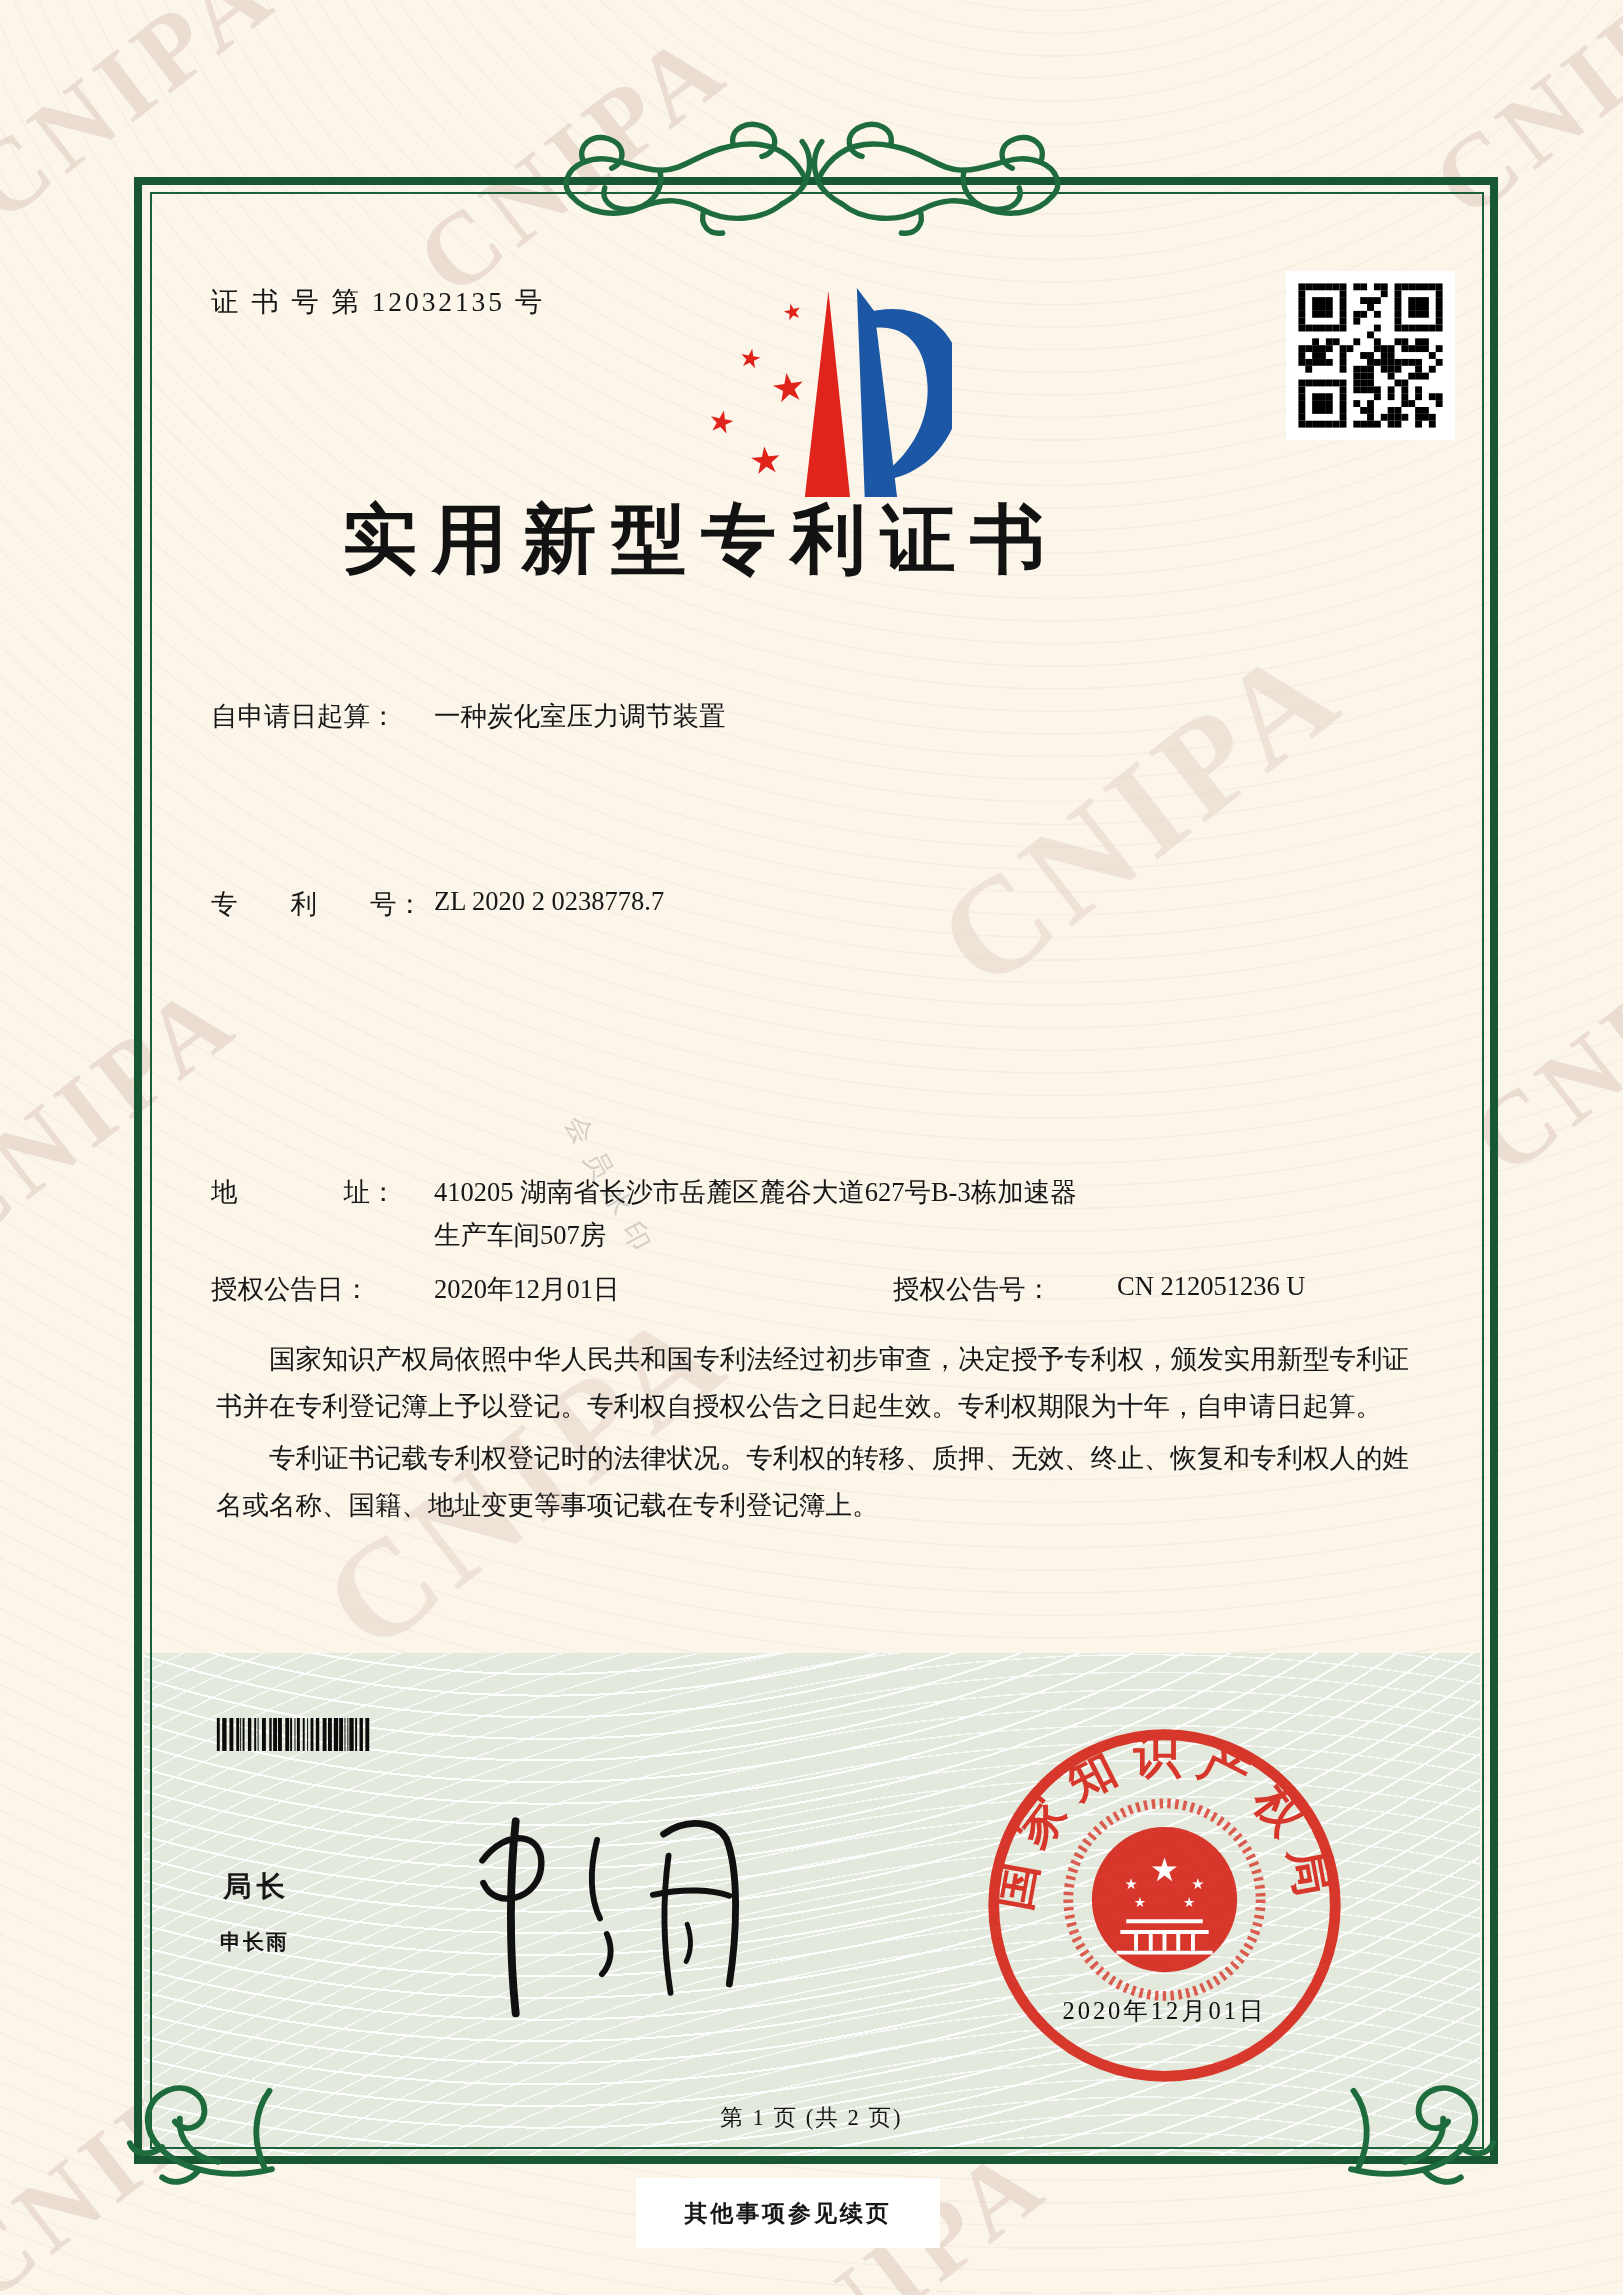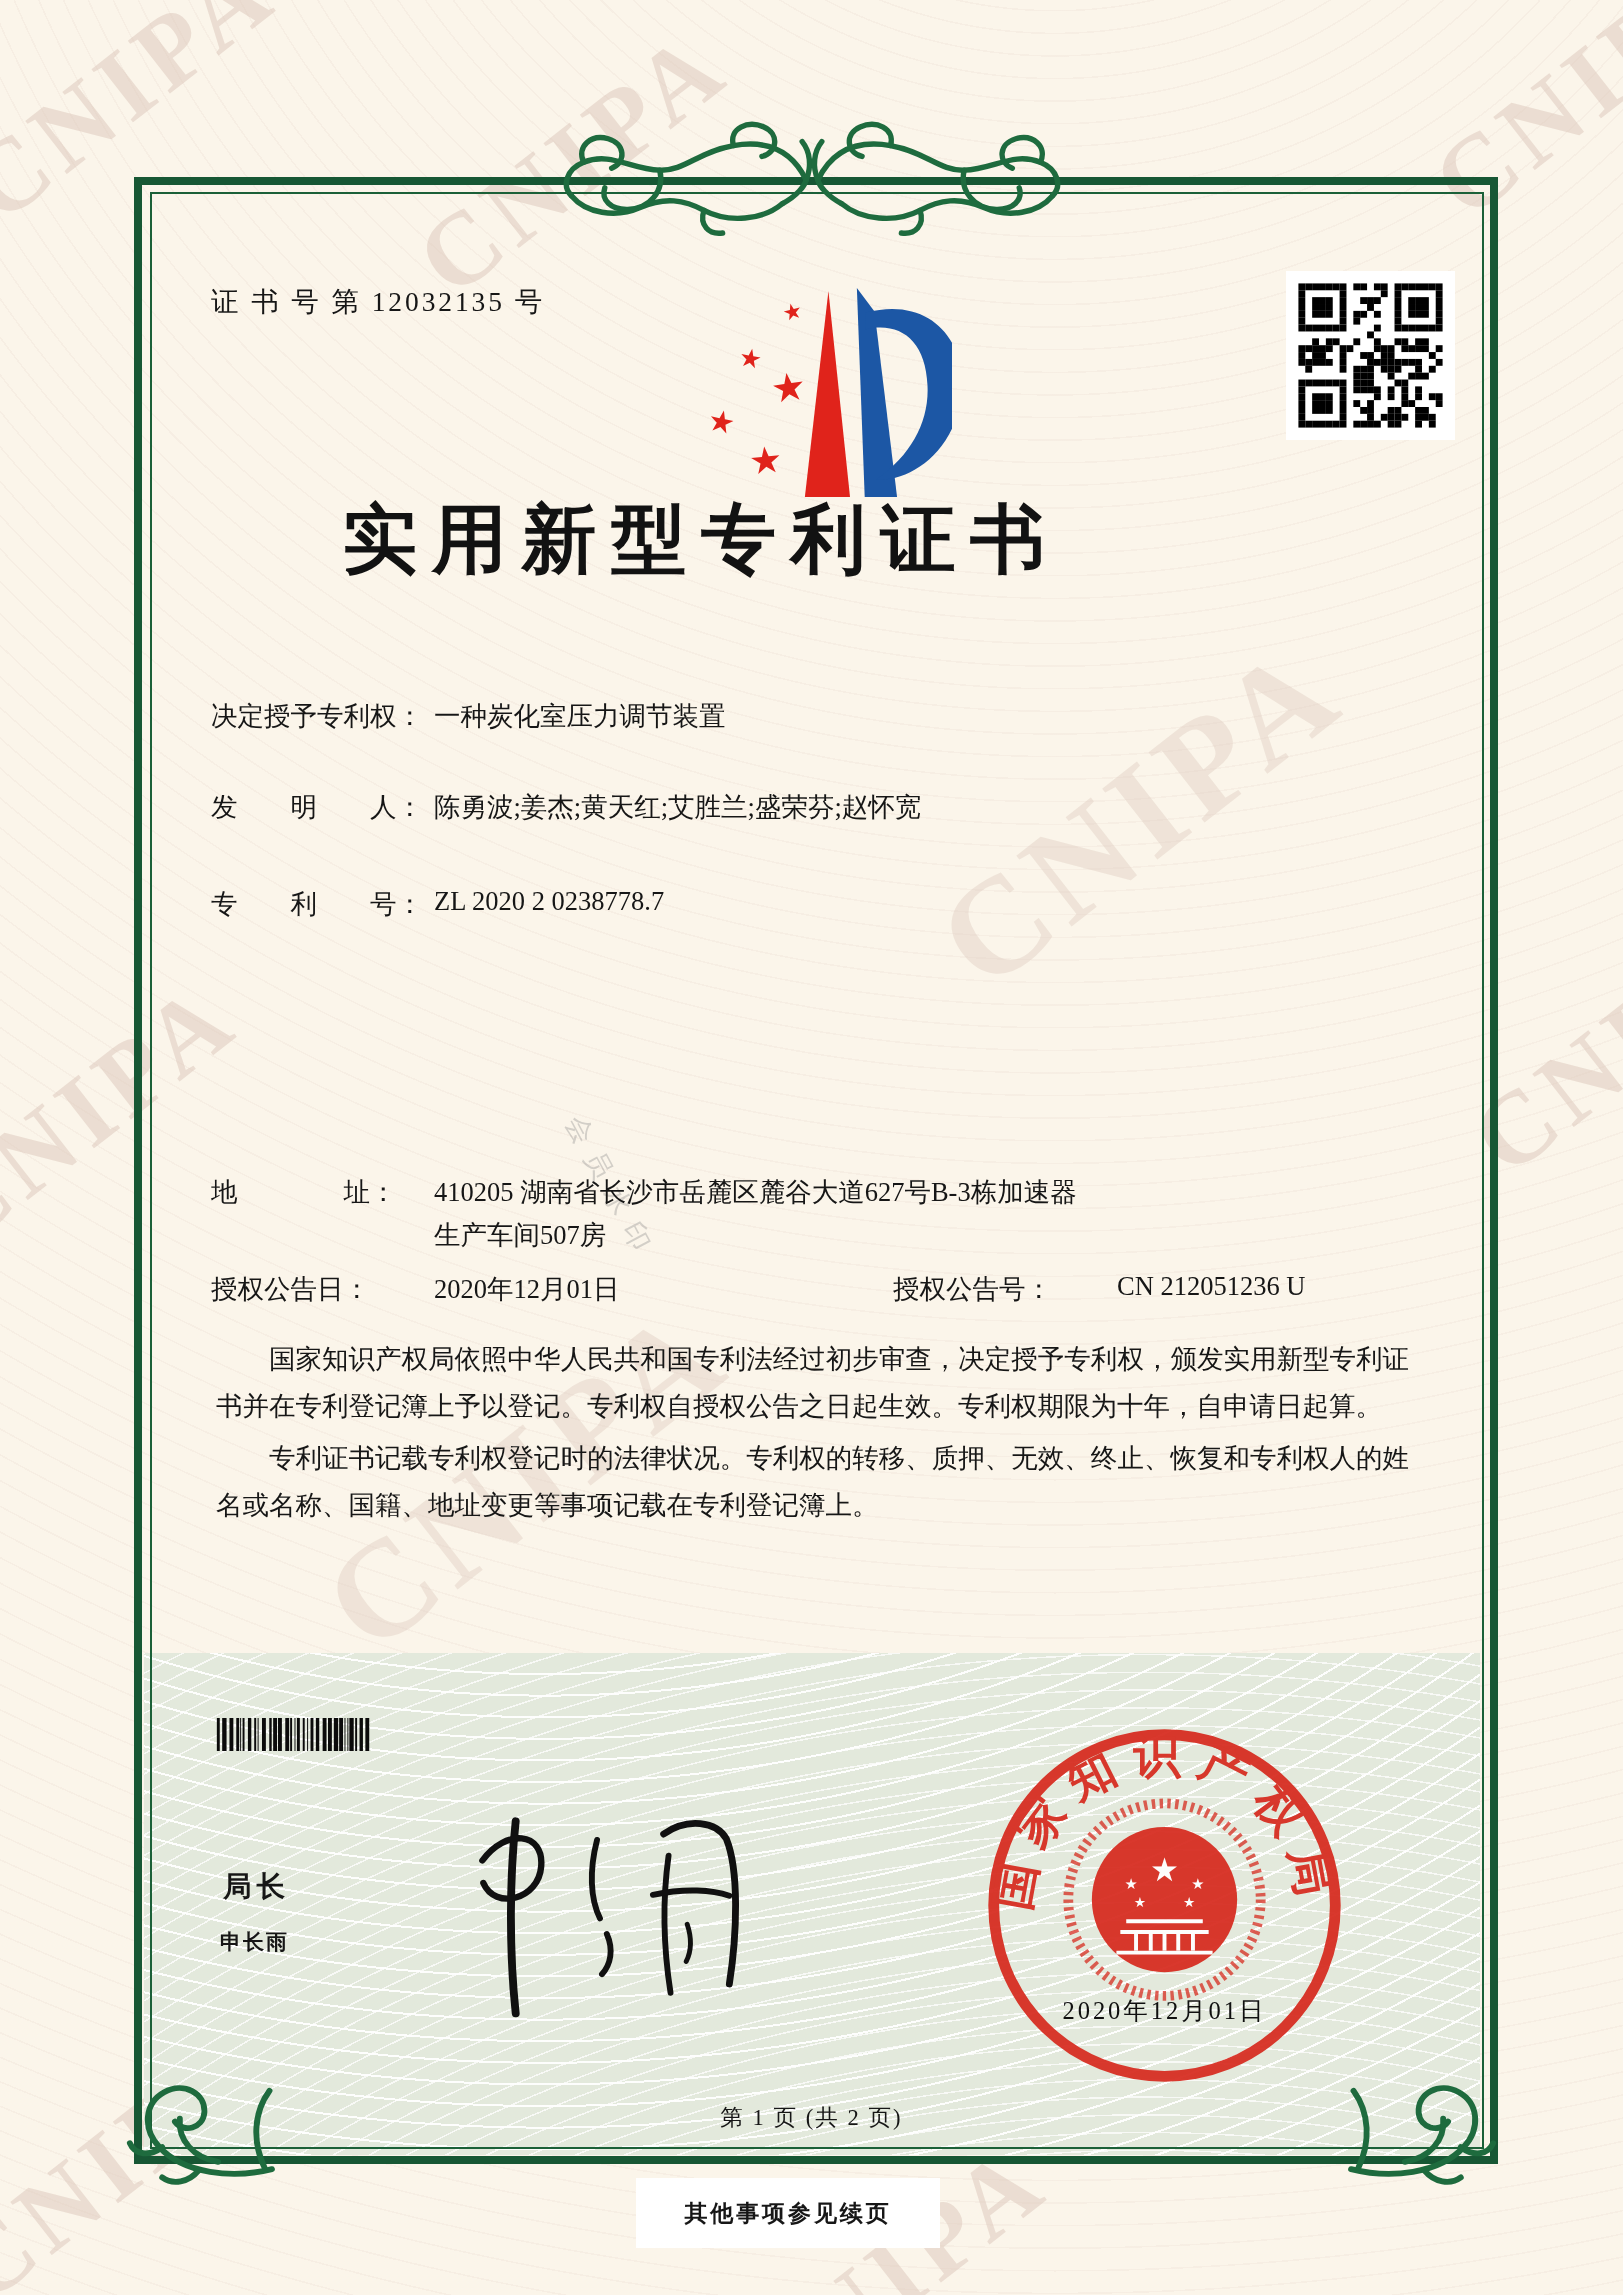--- a/index.html
+++ b/index.html
@@ -360,26 +360,22 @@
         <rect x="93" y="247" width="14" height="14" fill="#000"></rect>
         <rect x="93" y="261" width="14" height="14" fill="#000"></rect>
         <rect x="93" y="275" width="14" height="14" fill="#000"></rect>
         <rect x="93" y="289" width="14" height="14" fill="#000"></rect>
       </svg>
   </div>
 
   <div class="content" id="title">实用新型专利证书</div>
 
   <div class="row content" id="row0">
-    <span class="lab">决定授予专利权：</span>
+    <span class="lab">自申请日起算：</span>
     <span class="val">一种炭化室压力调节装置</span>
-  </div>
-  <div class="row content" id="row1">
-    <span class="lab">发　　明　　人：</span>
-    <span class="val">陈勇波;姜杰;黄天红;艾胜兰;盛荣芬;赵怀宽</span>
   </div>
   <div class="row content" id="row2">
     <span class="lab">专　　利　　号：</span>
     <span class="val">ZL 2020 2 0238778.7</span>
   </div>
   <div class="row content" id="row5" style="height:88px;">
     <span class="lab">地　　　　址：</span>
     <span class="val">410205 湖南省长沙市岳麓区麓谷大道627号B-3栋加速器</span>
     <span class="val2">生产车间507房</span>
   </div>

